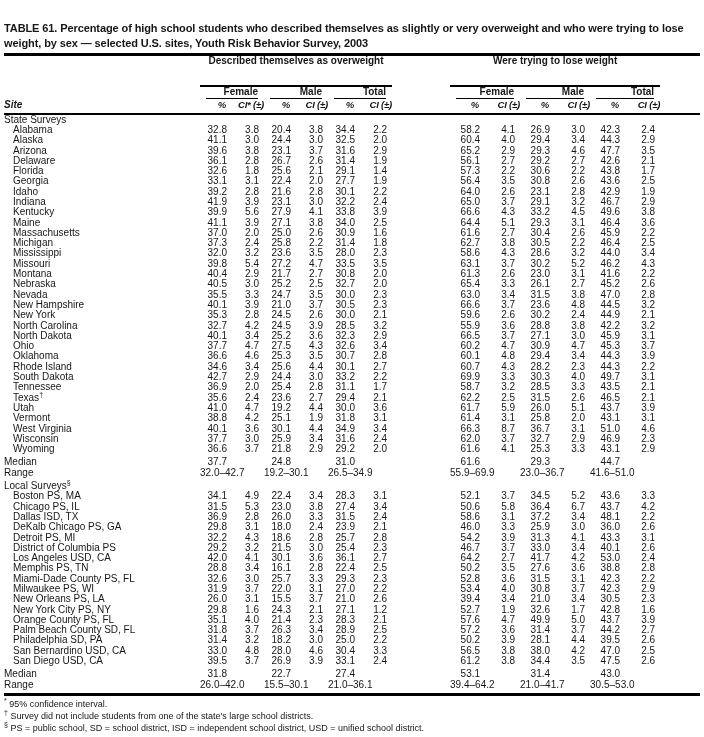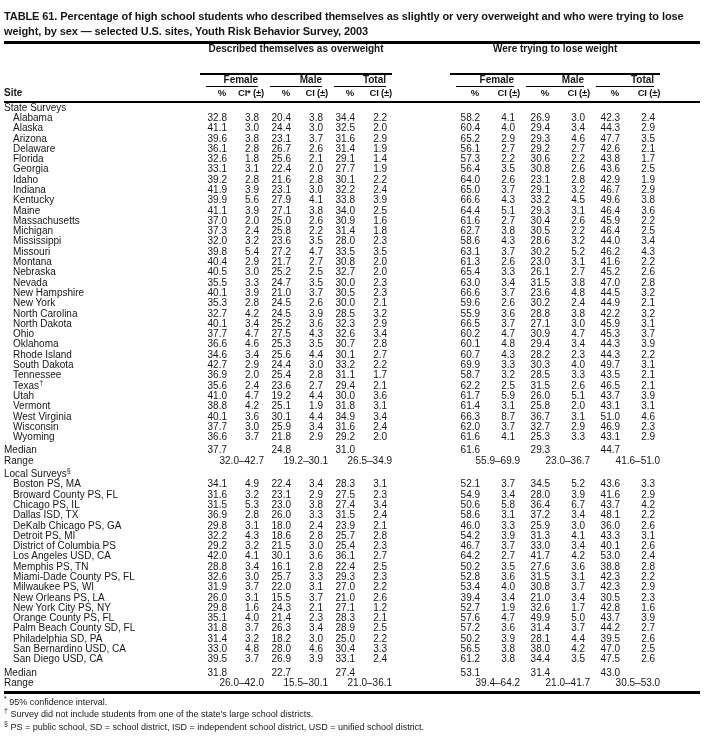--- a/index.html
+++ b/index.html
@@ -4,41 +4,41 @@
 <style>
   html,body{margin:0;padding:0;}
   body{
     width:704px;height:737px;background:#ffffff;
     font-family:"Liberation Sans", sans-serif;color:#161616;
     -webkit-font-smoothing:antialiased;
   }
   *{box-sizing:border-box;}
   .page{padding:5px 4px 0 4px;}
   .title{
-    font-size:11px;font-weight:bold;line-height:1.32;margin:4px 0 3px 0;
+    font-size:11px;font-weight:bold;line-height:1.32;margin:16px 0 3px 0;
     letter-spacing:-0.1px;
   }
   table{
     border-collapse:collapse;table-layout:fixed;width:696px;
     border-top:3px solid #000;border-bottom:3px solid #000;
   }
   th,td{padding:0;font-size:10px;line-height:10.3px;white-space:nowrap;overflow:visible;}
   thead th{font-weight:bold;}
   tr.group-row th{height:14px;vertical-align:bottom;padding-bottom:19px;}
   th.group{border-bottom:2px solid #000;text-align:center;}
   tr.sub-row th{height:12px;vertical-align:bottom;}
   .u{display:block;text-align:right;border-bottom:1.5px solid #000;margin:0 6px;}
   tr.colhead th{border-bottom:2px solid #000;height:15px;vertical-align:bottom;
-    text-align:right;padding-bottom:2px;font-size:9.5px;letter-spacing:-0.2px;}
+    text-align:right;padding-bottom:2px;font-size:9.5px;letter-spacing:-0.2px;font-style:italic;}
   tr.colhead th.site-h{text-align:left;font-size:10px;letter-spacing:0;}
   tr.colhead th.pct{padding-right:6px;}
   td.site{text-align:left;}
   td.indent{padding-left:9px;}
   td.v{text-align:right;padding-right:5px;}
-  td.rangev{text-align:right;}
+  td.rangev{text-align:left;}
   tr.median-row td{padding-top:3px;}
   tr.range-row td{padding-bottom:3px;}
   sup{font-size:7px;line-height:0;vertical-align:super;}
   .footnotes{font-size:9px;line-height:1.35;margin-top:2px;}
   .footnotes div{white-space:nowrap;}
 </style>
 </head>
 <body>
 
 <div class="page">
@@ -703,37 +703,20 @@
           <td class="gap"></td>
           <td class="v">52.1</td>
           <td class="v">3.7</td>
           <td class="v">34.5</td>
           <td class="v">5.2</td>
           <td class="v">43.6</td>
           <td class="v">3.3</td>
           <td></td>
         </tr>
         <tr class="data-row">
-          <td class="site indent">Broward County PS, FL</td>
-          <td class="v">31.6</td>
-          <td class="v">3.2</td>
-          <td class="v">23.1</td>
-          <td class="v">2.9</td>
-          <td class="v">27.5</td>
-          <td class="v">2.3</td>
-          <td class="gap"></td>
-          <td class="v">54.9</td>
-          <td class="v">3.4</td>
-          <td class="v">28.0</td>
-          <td class="v">3.9</td>
-          <td class="v">41.6</td>
-          <td class="v">2.9</td>
-          <td></td>
-        </tr>
-        <tr class="data-row">
           <td class="site indent">Chicago PS, IL</td>
           <td class="v">31.5</td>
           <td class="v">5.3</td>
           <td class="v">23.0</td>
           <td class="v">3.8</td>
           <td class="v">27.4</td>
           <td class="v">3.4</td>
           <td class="gap"></td>
           <td class="v">50.6</td>
           <td class="v">5.8</td>

